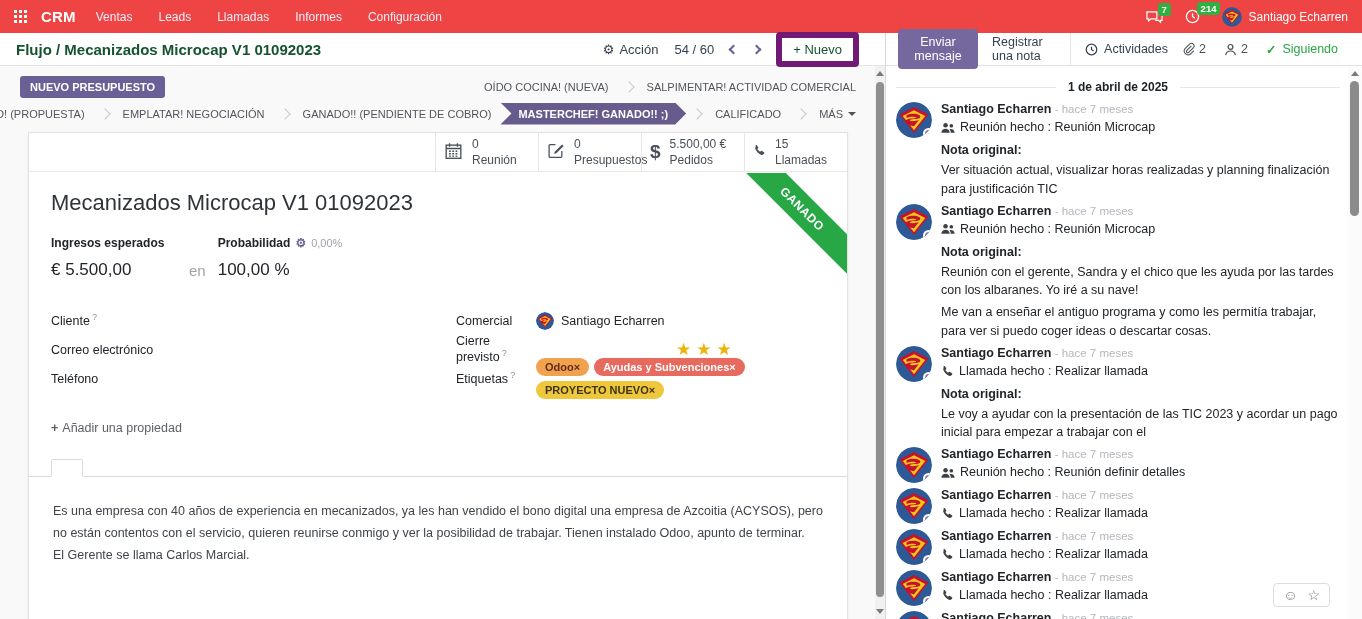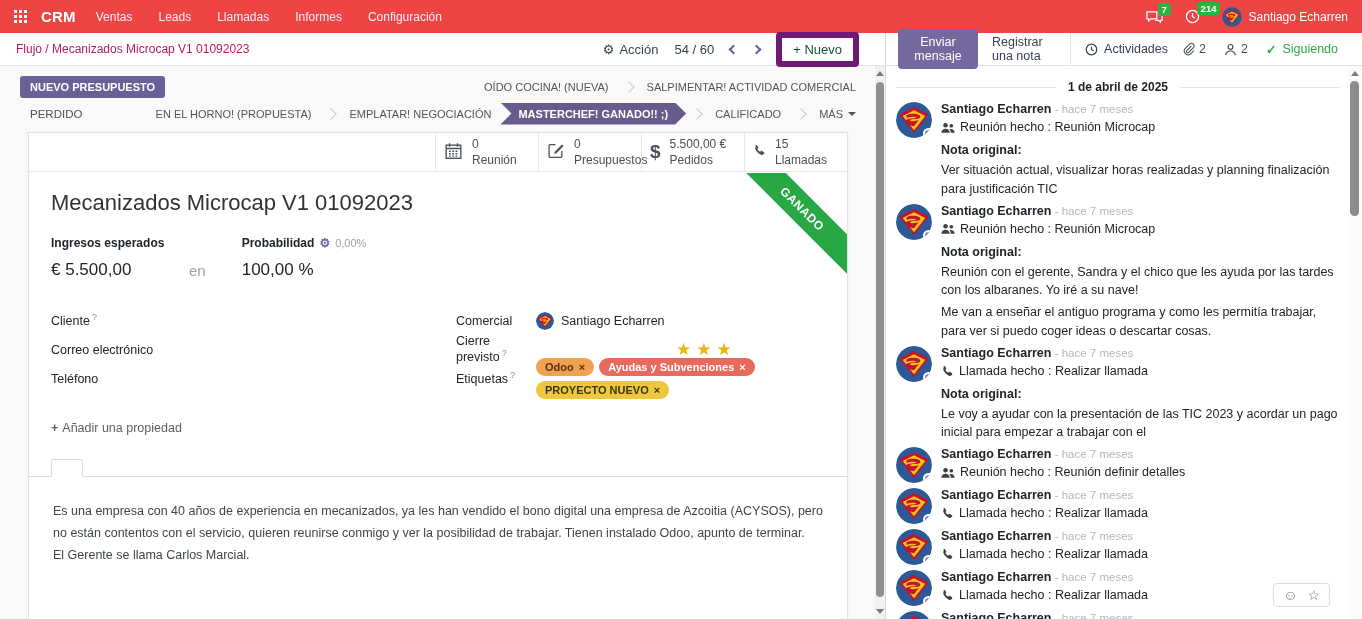--- a/index.html
+++ b/index.html
@@ -22,21 +22,21 @@
             padding:1px 4px; border-radius:3px; line-height:1.2; }
   .nav-user { display:flex; align-items:center; gap:7px; font-size:12px; cursor:pointer; }
   .avatar { border-radius:50%; overflow:hidden; display:inline-block; }
   .av20 { width:20px; height:20px; }
 
   
   .main { display:flex; height:586px; }
   .left-panel { width:885px; position:relative; background:#f9f9fa; }
 
   .control-bar { height:33px; background:#fff; border-bottom:1px solid #e3e3e3; display:flex; align-items:center; padding:0 16px; }
-  .breadcrumb { font-size:12px; color:#be185d; }
+  .breadcrumb { font-size:15px; color:#14532d;font-weight:bold; }
   .cb-right { margin-left:auto; display:flex; align-items:center; gap:16px; padding-right:10px; }
   .action-btn { display:flex; align-items:center; gap:5px; font-size:13px; color:#374151; cursor:pointer; }
   .gear-glyph { font-size:13px; color:#374151; }
   .pager { font-size:13px; color:#374151; }
   .chev { width:7px; height:7px; border-left:2px solid #6b6096; border-bottom:2px solid #6b6096; display:inline-block; cursor:pointer; }
   .chev.left { transform:rotate(45deg); }
   .chev.right { transform:rotate(-135deg); }
   .new-btn { border:6px solid #701a75; color:#14532d; font-size:13px; border-radius:4px; padding:4px 11px; background:#fff; cursor:pointer; }
 
   
@@ -66,35 +66,35 @@
   .ribbon { position:absolute; top:22px; right:-40px; width:170px; transform:rotate(45deg); background:#28a745; color:#fff;
             text-align:center; font-size:12px; font-weight:bold; padding:7px 0; letter-spacing:.5px; }
 
   .sheet-title { margin:18px 0 0 22px; font-size:22px; font-weight:500; color:#2f3338; cursor:text; }
 
   .rev-row { display:flex; align-items:flex-end; margin:20px 0 0 22px; }
   .rev-col { display:flex; flex-direction:column; gap:10px; }
   .rev-col.first { width:138px; }
   .f-label { font-size:12px; font-weight:bold; color:#212529; display:flex; align-items:center; gap:5px; }
   .big-val { font-size:17px; color:#212529; cursor:text; }
-  .at-word { color:#9ea3a8; font-size:15px; margin:0 36px 1px 0; }
+  .at-word { color:#9ea3a8; font-size:15px; margin:0 12px 1px 0; }
   .prob-auto { color:#9ea3a8; font-size:11px; font-weight:normal; }
   .prob-gear { color:#6b6096; font-size:12px; cursor:pointer; }
 
   .fields { display:grid; grid-template-columns:405px 1fr; margin:26px 22px 0 22px; }
   .field-row { display:flex; align-items:center; height:29px; }
   .fl { width:150px; font-size:12.5px; color:#212529; flex-shrink:0; }
   .fr-label { width:80px; font-size:12.5px; color:#212529; flex-shrink:0; }
   sup.help { color:#879099; font-size:9px; margin-left:2px; }
   .m2o-user { display:flex; align-items:center; gap:7px; font-size:12.5px; cursor:pointer; }
   .av18 { width:18px; height:18px; }
   .stars { margin-left:140px; display:flex; gap:5px; }
   .star { color:#efb207; font-size:17px; cursor:pointer; line-height:1; }
   .tags { display:flex; gap:5px; flex-wrap:wrap; }
-  .tag { border-radius:10px; padding:3px 9px; font-size:11px; font-weight:bold; display:flex; align-items:center; gap:5px; cursor:pointer; }
+  .tag { border-radius:10px; padding:3px 9px; font-size:11px; font-weight:bold; display:flex; align-items:center; cursor:pointer; }
   .tag .x { font-weight:900; font-size:11px; cursor:pointer; }
 
   .add-prop { margin:28px 0 0 22px; color:#5d6166; font-size:12.5px; cursor:pointer; }
   .add-prop .plus { font-weight:bold; margin-right:4px; }
 
   .tabs { margin-top:24px; padding-left:22px; border-bottom:1px solid #dcdcdc; display:flex; }
   .tab { padding:8px 15px; font-size:12.5px; color:#666b87; cursor:pointer; }
   .tab.active { background:#fff; border:1px solid #dcdcdc; border-bottom:1px solid #fff; margin-bottom:-1px; color:#1d2125; border-radius:2px 2px 0 0; }
 
   .notes { margin:24px 24px 0 24px; font-size:12.5px; color:#3f444a; line-height:1.75; cursor:text; }
@@ -232,20 +232,23 @@
       <div class="sb-row">
         <span class="pill-plain">PERDIDO</span>
         <div class="stages">
 
         <span class="stage">
               <span>EN EL HORNO! (PROPUESTA)</span>
             </span>
             <span class="stage">
               <span>EMPLATAR! NEGOCIACIÓN</span>
             </span>
+            <span class="stage">
+              <span>GANADO!! (PENDIENTE DE COBRO)</span>
+            </span>
             <span class="stage active">
               <span>MASTERCHEF! GANADO!! ;)</span>
             </span>
             <span class="stage">
               <span>CALIFICADO</span>
             </span>
             <span class="stage dropdown">
               <span>MÁS</span>
               <span class="caret-down" style="display: inline-block;"></span>
             </span>

